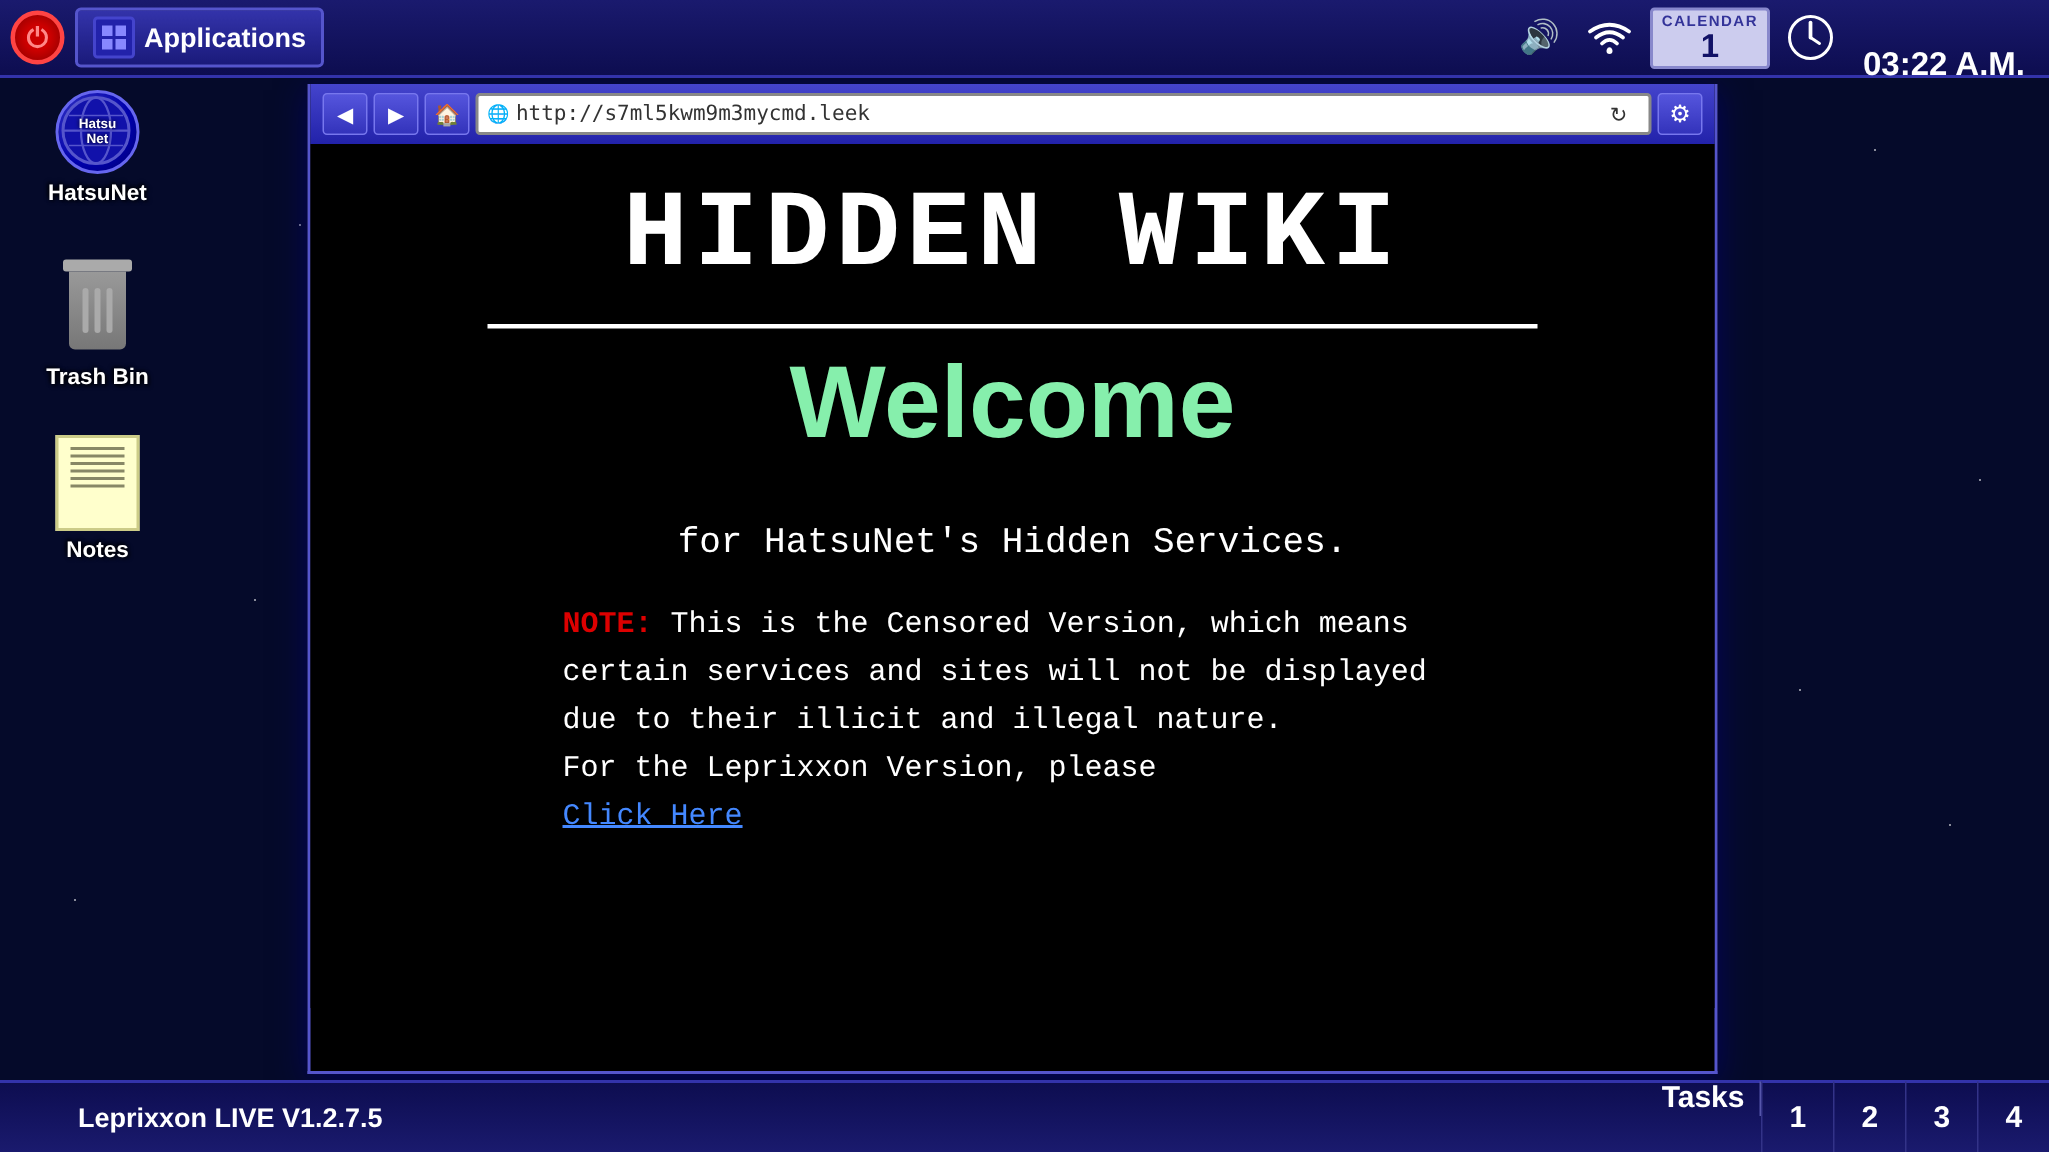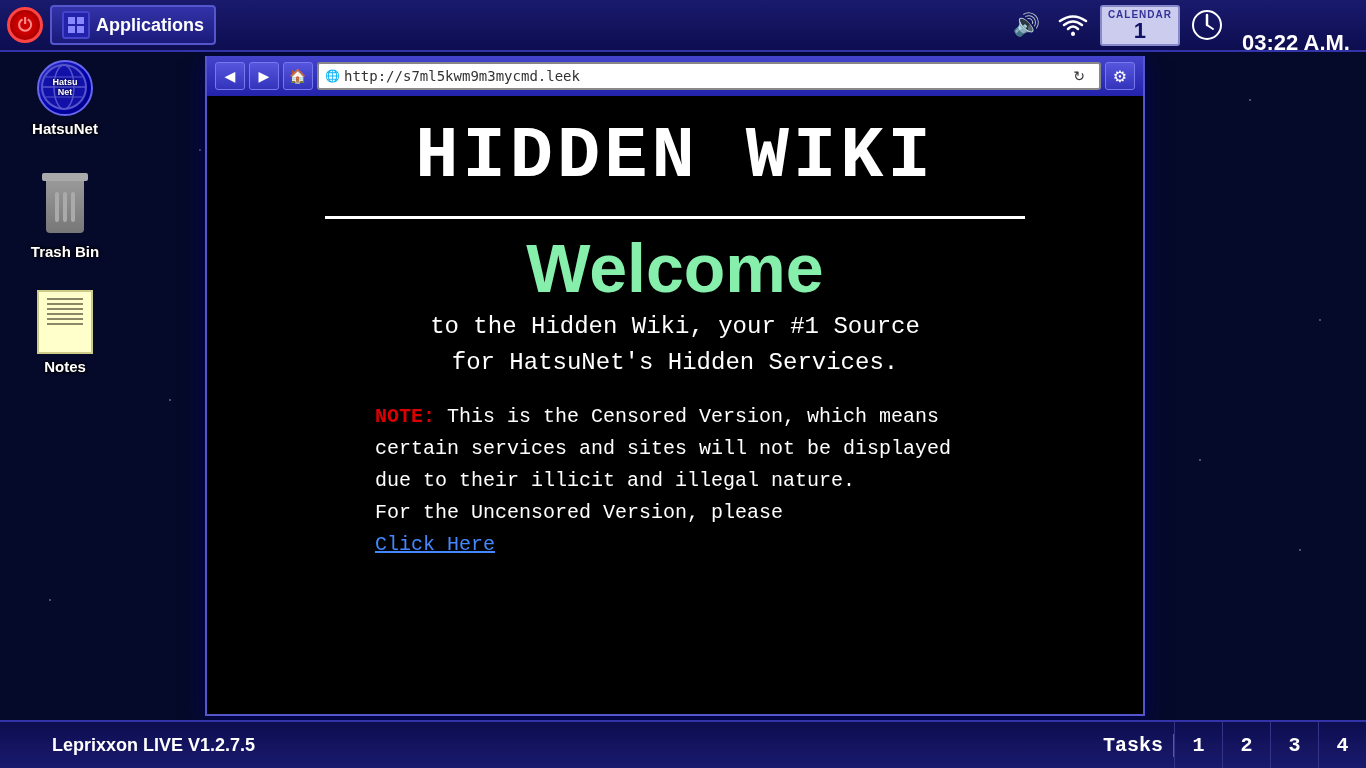--- a/index.html
+++ b/index.html
@@ -496,22 +496,21 @@
       color: white;
       font-size: 18px;
       font-weight: bold;
       padding: 0 16px;
       font-family: sans-serif;
     }
 
     .taskbar-bottom-right {
       margin-left: auto;
       display: flex;
-      align-items: center;
-      font-family: Liberation Mono, monospace;
+      align-items: flex-start;
     }
 
     .tasks-label {
       color: white;
       font-size: 20px;
       font-weight: bold;
       padding: 0 10px;
       border-right: 1px solid #5555aa;
     }
 
@@ -650,28 +649,28 @@
       <div class="reload-btn">↻</div>
     </div>
     <div class="settings-btn">⚙</div>
   </div>
 
   <div class="browser-content">
     <div class="hidden-wiki-title">HIDDEN WIKI</div>
     <div class="divider-line"></div>
     <div class="welcome-text">Welcome</div>
     <div class="subtitle-text">
-      <span>to the Hidden Wiki, your #1 Source</span><br>
+      <br>
       <span>for HatsuNet's Hidden Services.</span>
     </div>
     <div class="note-section">
       <span class="note-label">NOTE:</span>
       <span> This is the Censored Version, which means certain services and sites will not be displayed due to their illicit and illegal nature.</span>
       <br>
-      <span>For the Uncensored Version, please</span>
+      <span>For the Leprixxon Version, please</span>
       <br>
       <a class="click-here-link" href="#">Click Here</a>
     </div>
   </div>
 </div>
 
 <div class="taskbar-bottom">
   <span class="os-version">Leprixxon LIVE V1.2.7.5</span>
   <div class="taskbar-bottom-right">
     <span class="tasks-label">Tasks</span>

